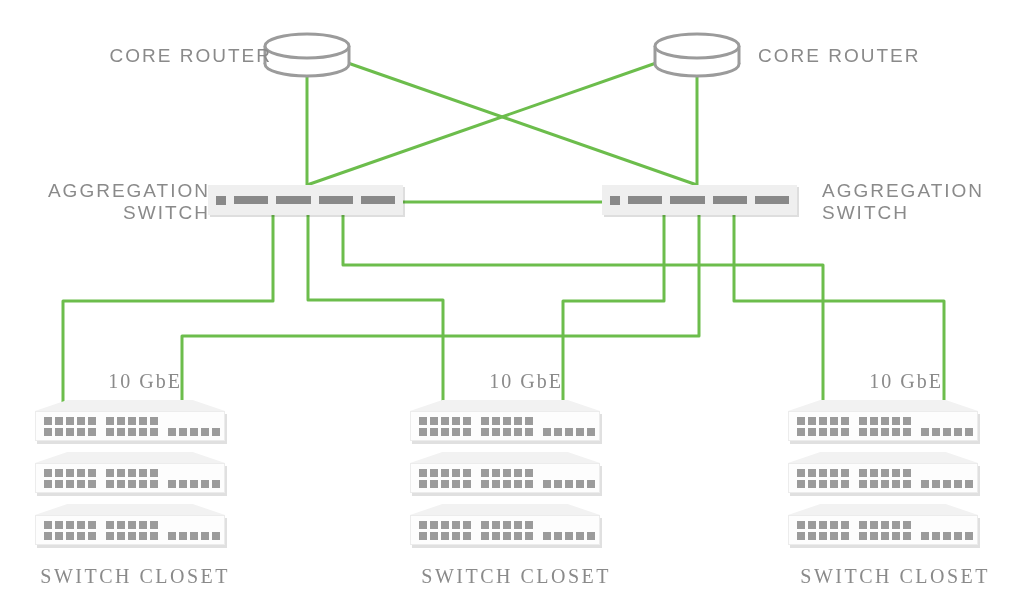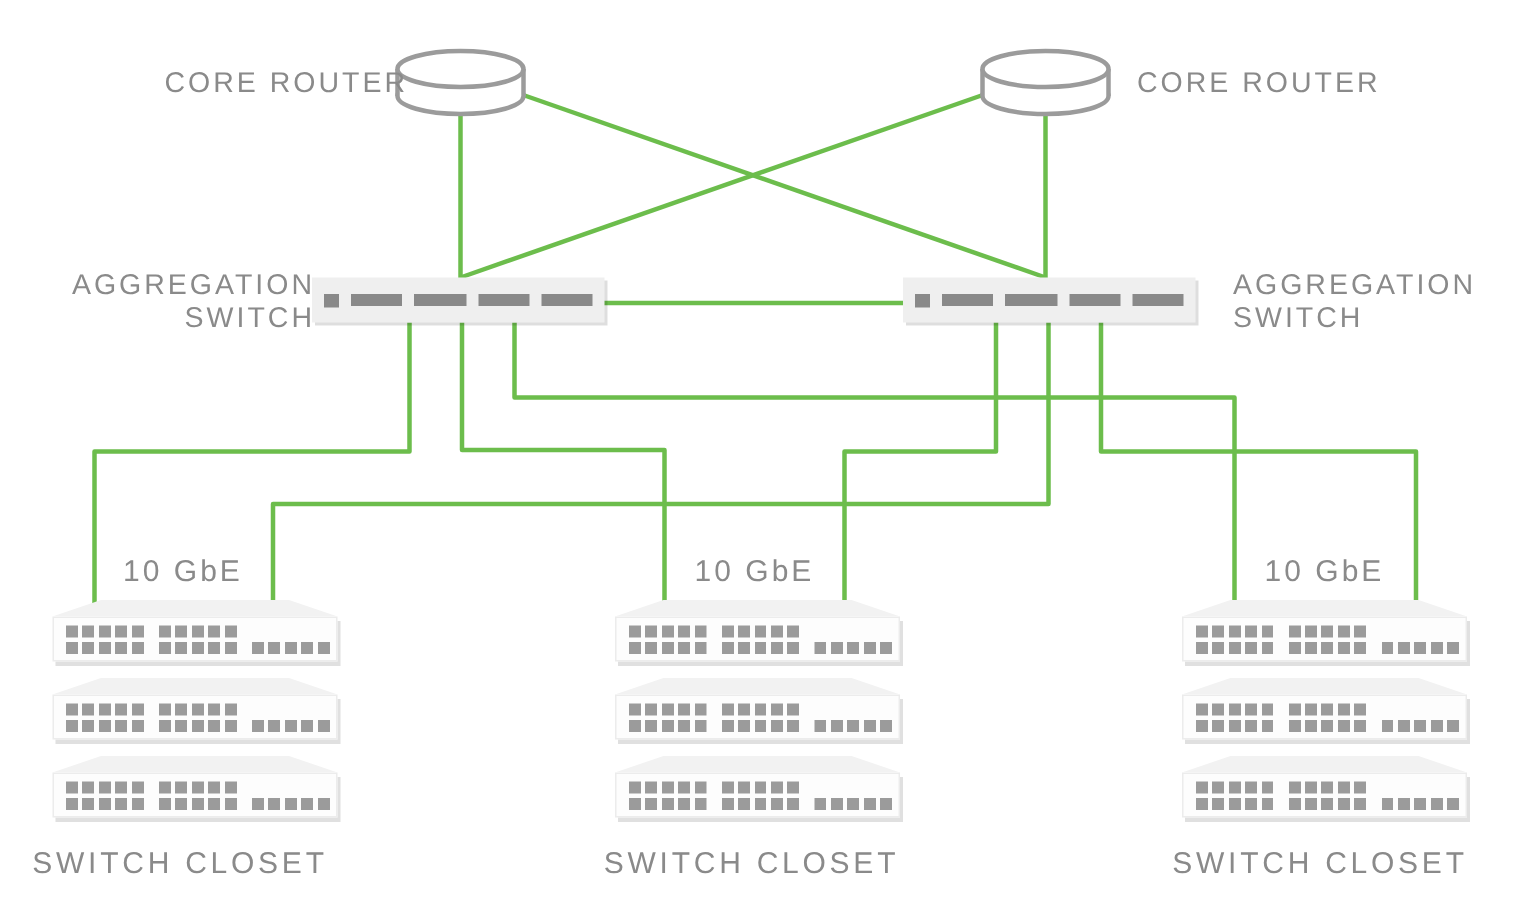--- a/index.html
+++ b/index.html
@@ -7,21 +7,21 @@
     position:relative;width:1024px;height:614px;background:#ffffff;overflow:hidden;
     font-family:"Liberation Sans", sans-serif;color:#8a8a8a;padding-left:20px;
   }
   .links{position:absolute;left:0;top:0;}
   .node{position:absolute;}
   
   .lbl{
     position:absolute;font-size:19px;letter-spacing:2px;color:#8a8a8a;
     white-space:nowrap;line-height:22px;
   }
-  .lbl.center{text-align:center;}
+  .lbl.center{text-align:right;font-family:Liberation Serif, serif;}
   .lbl.right{text-align:right;}
   
   .agg{
     position:absolute;width:195px;height:30px;background:#efefef;
     box-shadow:2px 2px 0 rgba(0,0,0,0.13);
     display:flex;align-items:center;gap:8px;padding:0 8px;box-sizing:border-box;
   }
   .agg .sq{width:10px;height:9px;background:#898989;flex:0 0 auto;}
   .agg .bar{flex:1 1 auto;height:8px;background:#898989;}
   

